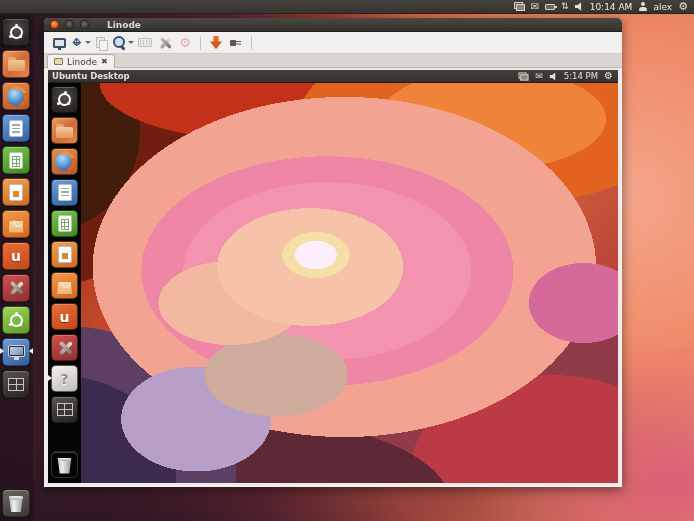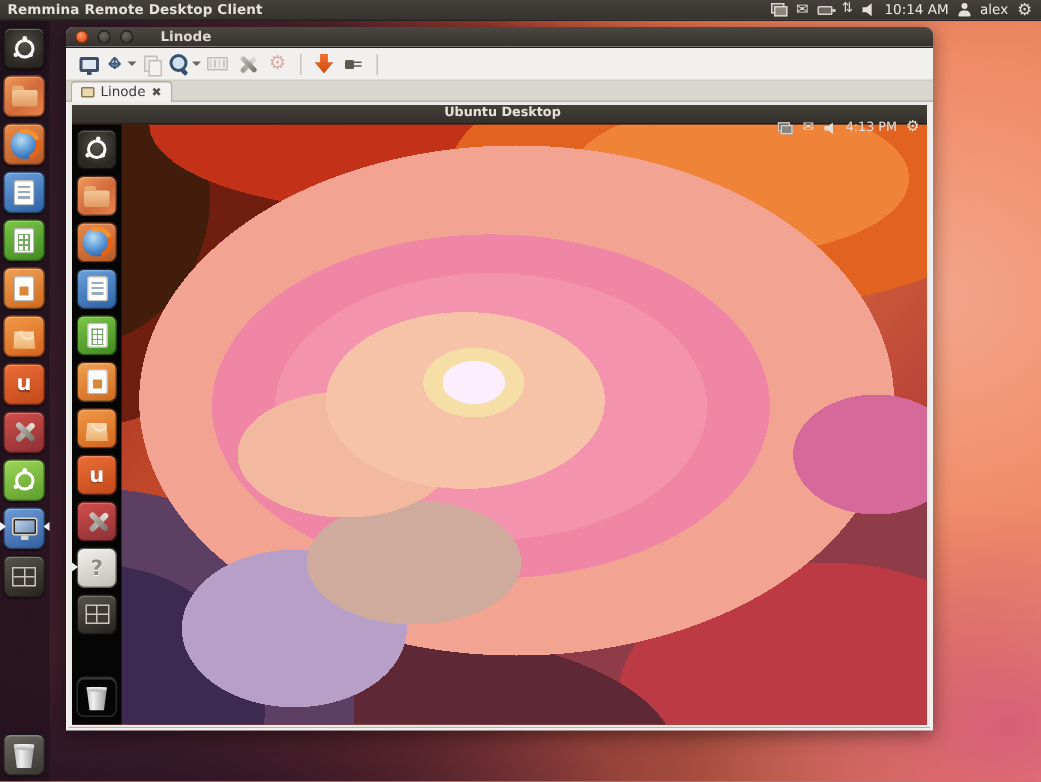--- a/index.html
+++ b/index.html
@@ -148,21 +148,21 @@
   .tabbar { position:absolute; top:36px; left:0; right:0; height:14px; background:#d9d5cf; border-bottom:1px solid #bcb6ae; }
   .tab { position:absolute; left:3px; top:0; height:14px; padding:0 6px; display:flex; align-items:center; gap:4px;
     background:#f2f1ef; border:1px solid #b3ada5; border-bottom:none; border-radius:3px 3px 0 0; font-size:9px; color:#3c3a36; }
   .tab-ico { position:relative; width:9px; height:7px; border:1px solid #8a7a52; background:#e8d8ac; border-radius:1px; }
   .tab-close { font-size:8px; color:#55524c; font-weight:bold; line-height:1; }
 
   
   .viewport { position:absolute; top:50px; left:2px; width:574px; height:417px; border:2px solid #edebe7; background:#000; }
   .r-panel { position:absolute; top:0; left:0; right:0; height:13px; z-index:20;
     background:linear-gradient(#434039,#34312d); border-bottom:1px solid #211f1c;
-    display:flex; align-items:center; color:#e6e2da; font-size:8.5px;flex-direction:column; }
+    display:flex; align-items:center; color:#e6e2da; font-size:8.5px; }
   .r-panel .r-title { font-weight:bold; padding-left:4px; }
   .r-tray { margin-left:auto; display:flex; align-items:center; gap:6px; padding-right:5px; }
   .r-body { position:absolute; top:13px; left:0; right:0; bottom:0; }
 
   .r-wall { position:absolute; inset:0;
     background-color:#c0532e;
     background-image:
       radial-gradient(ellipse 58px 40px at 47% 43%, #fdeefe 0 36%, #f6dfa6 36% 58%, rgba(246,223,166,0) 58%),
       radial-gradient(ellipse 150px 95px at 46% 46%, #f7c3a8 0 62%, rgba(247,195,168,0) 62%),
       radial-gradient(ellipse 120px 70px at 32% 55%, #f2b8a0 0 60%, rgba(242,184,160,0) 60%),
@@ -183,21 +183,20 @@
   .r-launcher { position:absolute; left:0; top:0; bottom:0; width:33px; background:#060505; z-index:10; }
 </style>
 </head>
 <body>
 
 <div class="screen">
 
   <div class="host-wallpaper"></div>
 
   <div class="host-panel">
-    <span class="app-title">Remmina Remote Desktop Client</span>
     <div class="tray">
       <span class="i-net"></span>
       <span class="g" style="font-size:10px;">✉</span>
       <span class="i-batt"></span>
       <span class="g" style="font-size:9px;">⇅</span>
       <span class="i-spk"></span>
       <span class="txt">10:14 AM</span>
       <span class="i-user"></span>
       <span class="txt">alex</span>
       <span class="g" style="font-size:11px;">⚙</span>
@@ -303,21 +302,21 @@
     </div>
 
     <div class="viewport">
 
       <div class="r-panel">
         <span class="r-title">Ubuntu Desktop</span>
         <div class="r-tray">
           <span class="i-net" style="transform:scale(.9)"></span>
           <span class="g" style="font-size:9px;">✉</span>
           <span class="i-spk" style="transform:scale(.9)"></span>
-          <span class="txt">4:13 PM</span>
+          <span class="txt">5:14 PM</span>
           <span class="g" style="font-size:10px;">⚙</span>
         </div>
       </div>
 
       <div class="r-body">
         <div class="r-wall"></div>
 
         <div class="r-launcher">
           <div class="rtile bg-dash" style="top:3px">
               <span class="cof"></span>

